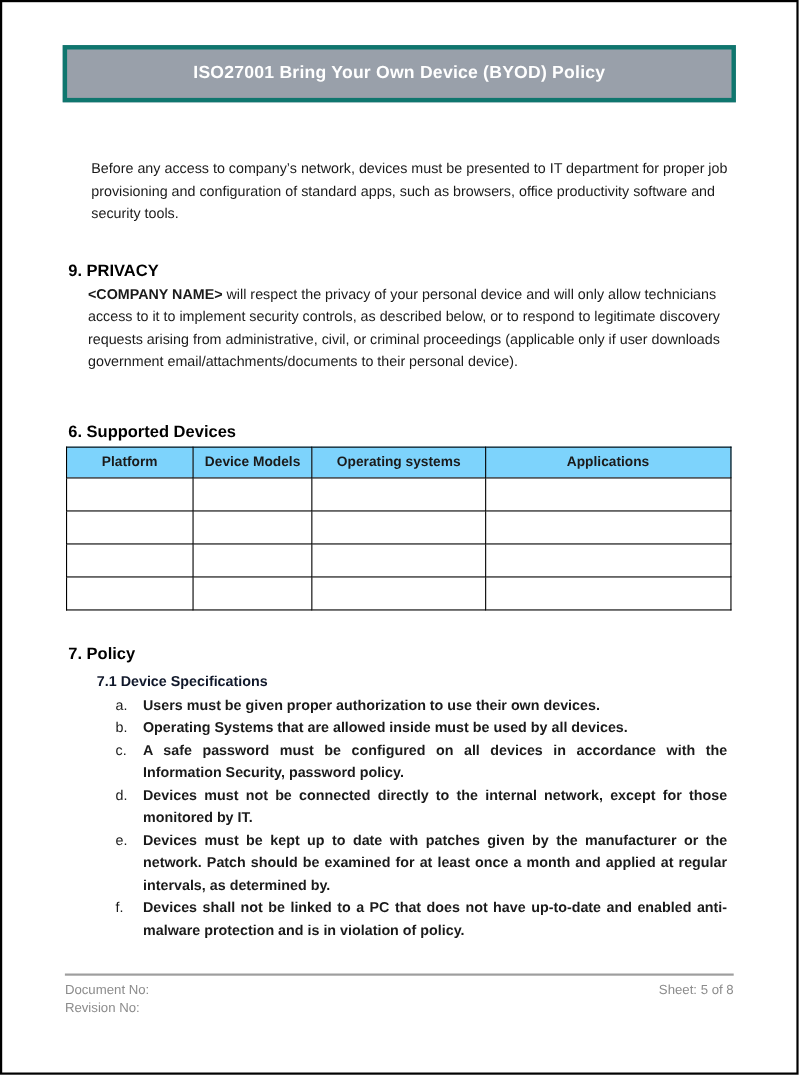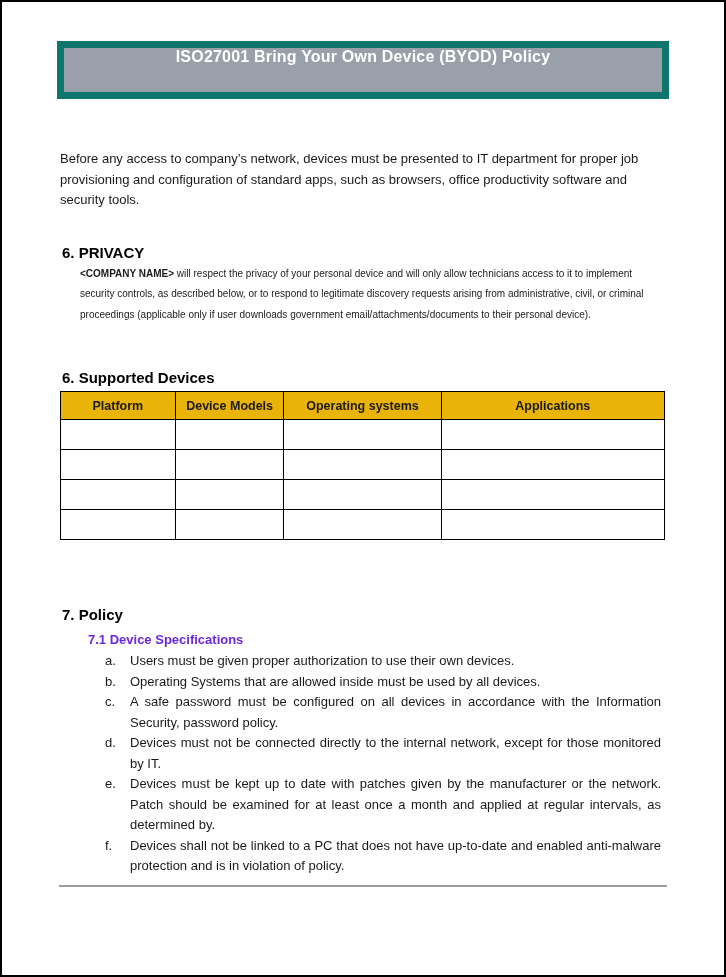--- a/index.html
+++ b/index.html
@@ -11,91 +11,92 @@
     background: #ffffff;
     font-family: "Liberation Sans", sans-serif;
     color: #1a1a1a;
     position: relative;
     overflow: hidden;
   }
   .banner {
     margin: 39px 55px 0 55px;
     height: 44px;
     background: #99a0aa;
-    border: 7px solid #0f766e;
+    border: 4px solid #0f766e;
     display: flex;
-    align-items: flex-start;
+    align-items: center;
     justify-content: center;
   }
   .banner-title {
     color: #ffffff;
     font-weight: 700;
     font-size: 16px;
     letter-spacing: 0.2px;
   }
   .intro {
-    margin: 50px 60px 0 58px;
+    margin: 50px 60px 0 81px;
     font-size: 13px;
     line-height: 20.5px;
   }
   .section-heading {
     margin: 0 0 0 60px;
     font-size: 15px;
     font-weight: 700;
     color: #000;
   }
   .h-privacy { margin-top: 33px; }
   .privacy-body {
     margin: 3px 57px 0 78px;
-    font-size: 10px;
+    font-size: 13px;
     line-height: 20.5px;
   }
   .bold { font-weight: 700; }
   .h-devices { margin-top: 44px; }
   .devices-table {
     margin: 5px 0 0 58px;
     width: 605px;
     border-collapse: collapse;
     table-layout: fixed;
   }
   .devices-table th, .devices-table td {
     border: 1.5px solid #000;
     text-align: center;
     font-size: 12.5px;
     padding: 0;
   }
   .devices-table th {
-    background: #eab308;
+    background: #7dd3fc;
     height: 27px;
     font-weight: 700;
   }
   .devices-table td { height: 29px; font-weight: 400; }
   .col-platform { width: 19%; }
   .col-models   { width: 18%; }
   .col-os       { width: 26%; }
   .col-apps     { width: 37%; }
-  .h-policy { margin-top: 66px; }
+  .h-policy { margin-top: 31px; }
   .policy-sub {
     margin: 9px 0 4px 86px;
     font-size: 13px;
     font-weight: 700;
-    color: #6d28d9;
+    color: #0f172a;
   }
   .policy-list { margin: 0 63px 0 103px; }
   .policy-item {
     display: flex;
     font-size: 13px;
     line-height: 20.5px;
   }
   .policy-item .marker {
     flex: 0 0 25px;
   }
   .policy-item .item-text {
     flex: 1;
     text-align: justify;
+    font-weight: bold;
   }
   .footer {
     position: absolute;
     left: 57px;
     right: 57px;
     top: 883px;
     border-top: 2px solid #9e9e9e;
     padding-top: 5px;
     display: flex;
     color: #8c8c8c;
@@ -108,21 +109,21 @@
 </style>
 </head>
 <body>
 
 <div class="banner">
   <span class="banner-title">ISO27001 Bring Your Own Device (BYOD) Policy</span>
 </div>
 
 <p class="intro">Before any access to company’s network, devices must be presented to IT department for proper job provisioning and configuration of standard apps, such as browsers, office productivity software and security tools.</p>
 
-<h2 class="section-heading h-privacy">6. PRIVACY</h2>
+<h2 class="section-heading h-privacy">9. PRIVACY</h2>
 <p class="privacy-body"><span class="bold">&lt;COMPANY NAME&gt;</span><span> will respect the privacy of your personal device and will only allow technicians access to it to implement security controls, as described below, or to respond to legitimate discovery requests arising from administrative, civil, or criminal proceedings (applicable only if user downloads government email/attachments/documents to their personal device).</span></p>
 
 <h2 class="section-heading h-devices">6. Supported Devices</h2>
 
 <table class="devices-table">
   <colgroup>
     <col class="col-platform">
       <col class="col-models">
       <col class="col-os">
       <col class="col-apps">
@@ -187,15 +188,20 @@
     <span class="marker">e.</span>
     <span class="item-text">Devices must be kept up to date with patches given by the manufacturer or the network. Patch should be examined for at least once a month and applied at regular intervals, as determined by.</span>
   </div>
   <div class="policy-item">
     <span class="marker">f.</span>
     <span class="item-text">Devices shall not be linked to a PC that does not have up-to-date and enabled anti-malware protection and is in violation of policy.</span>
   </div>
 </div>
 
 <div class="footer">
+  <div class="footer-col footer-left">
+    <div>Document No:</div>
+    <div>Revision No:</div>
+  </div>
   <div class="footer-col footer-right">
+    <div>Sheet: 5 of 8</div>
   </div>
 </div>
 
 </body></html>

